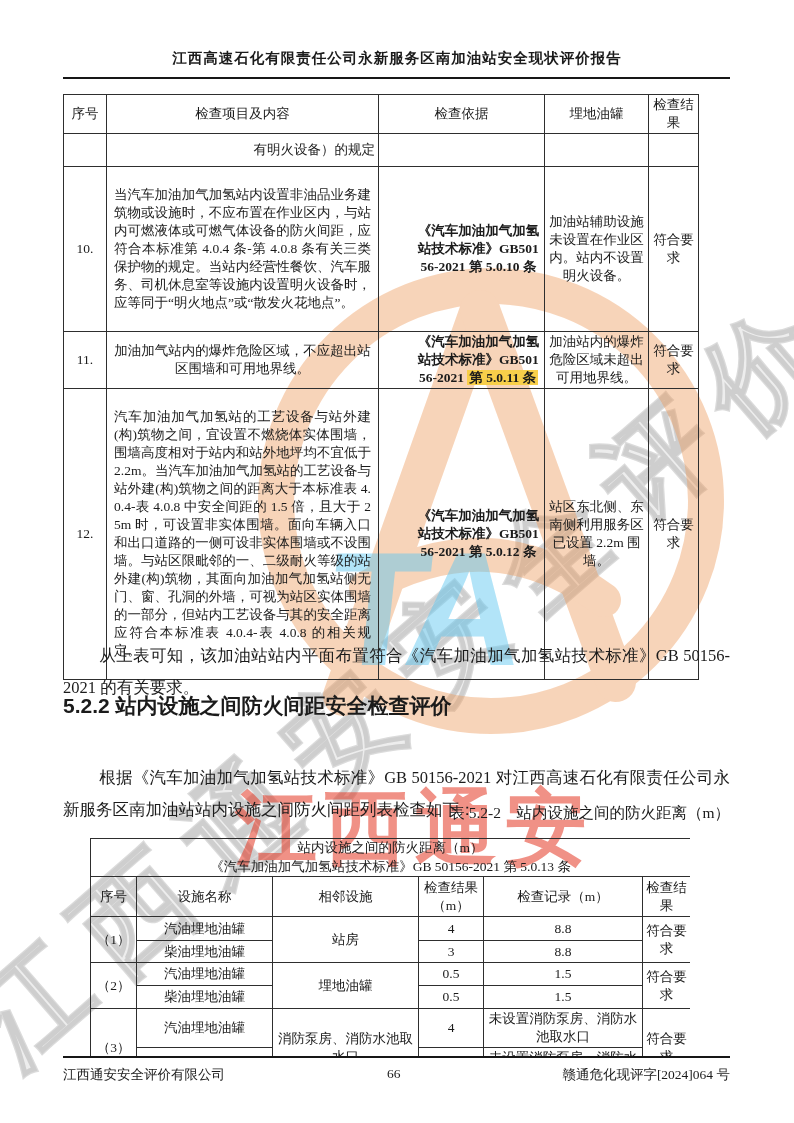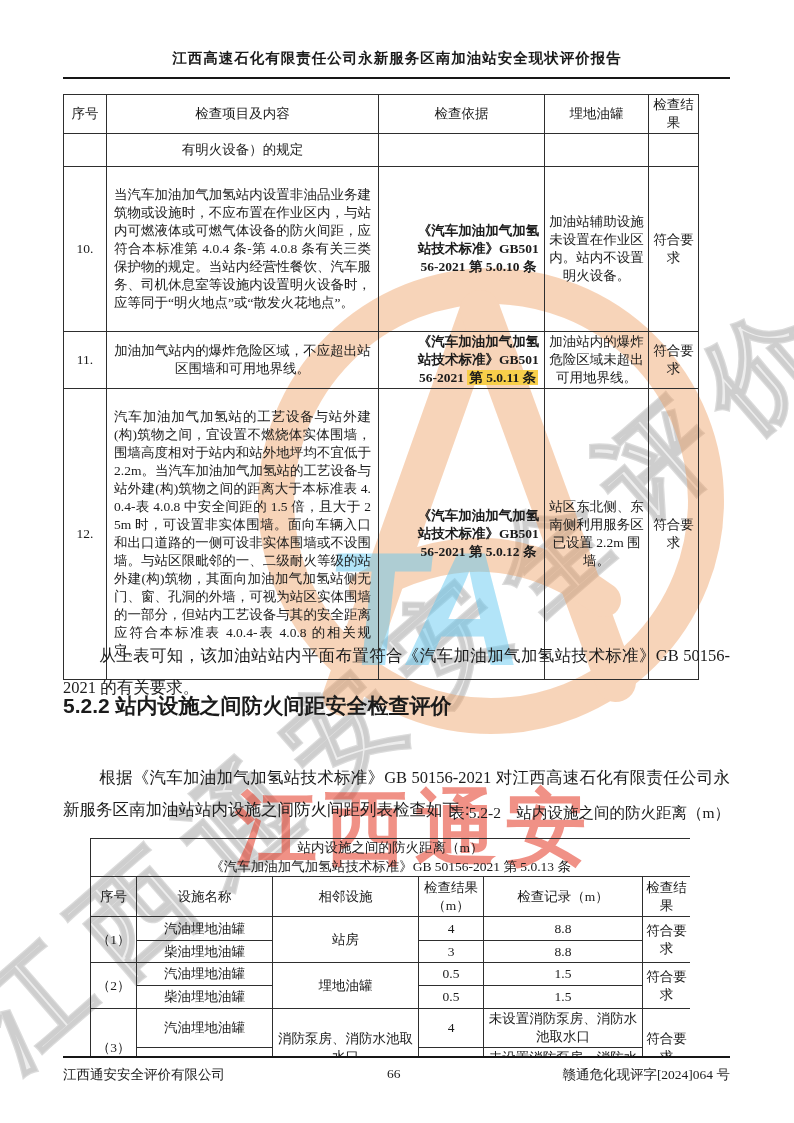--- a/index.html
+++ b/index.html
@@ -14,21 +14,21 @@
   .rule.footer{top:1056px;}
   .footer-bar{position:absolute;top:1066px;left:63px;width:667px;display:flex;
               justify-content:space-between;align-items:flex-start;font-size:13.5px;}
   
   table{border-collapse:collapse;table-layout:fixed;width:100%;}
   td{border:1.5px solid #2e2e2e;font-size:13.5px;line-height:18px;vertical-align:middle;
      text-align:center;padding:1px 3px;word-break:break-all;background:transparent;}
   .t1-wrap{position:absolute;top:94px;left:63px;width:635px;}
   .t2-wrap{position:absolute;top:838px;left:90px;width:600px;height:219px;overflow:hidden;}
   td.item{text-align:justify;padding:19px 7px;}
-  td.carry{text-align:center;}
+  td.carry{text-align:right;}
   td.basis{font-weight:bold;padding-left:37px;}
   .hl{background:#f8cf4a;padding:0 2px;}
   td.title-cell{font-size:13.5px;line-height:18.5px;padding:0;}
   
   .para{position:absolute;left:63px;width:667px;font-size:16.5px;line-height:32px;
         text-align:justify;text-indent:2.2em;}
   .para1{top:640px;}
   .para2{top:762px;}
   .sec-heading{position:absolute;left:63px;top:692px;width:667px;font-size:21px;font-weight:bold;
                font-family:"Liberation Sans","DejaVu Sans",sans-serif;}

